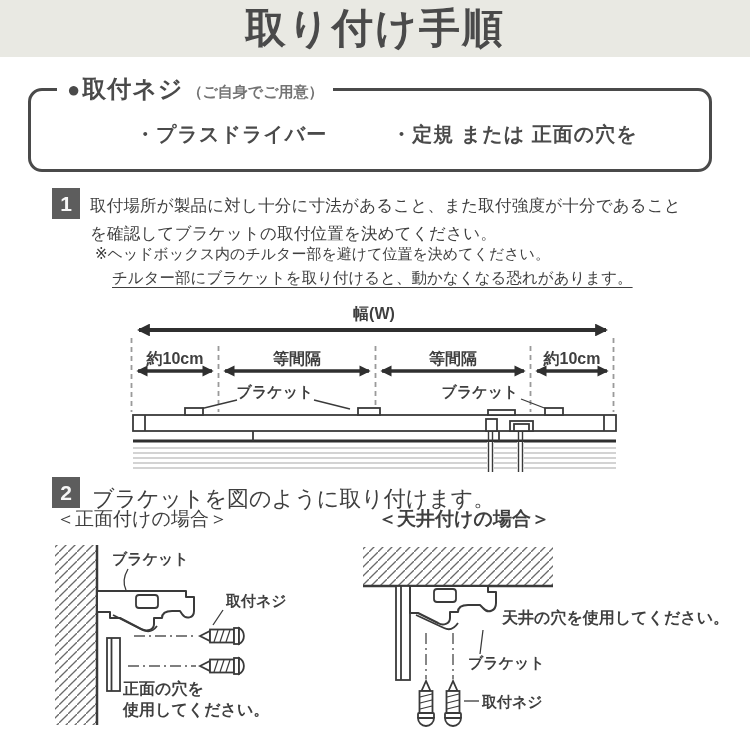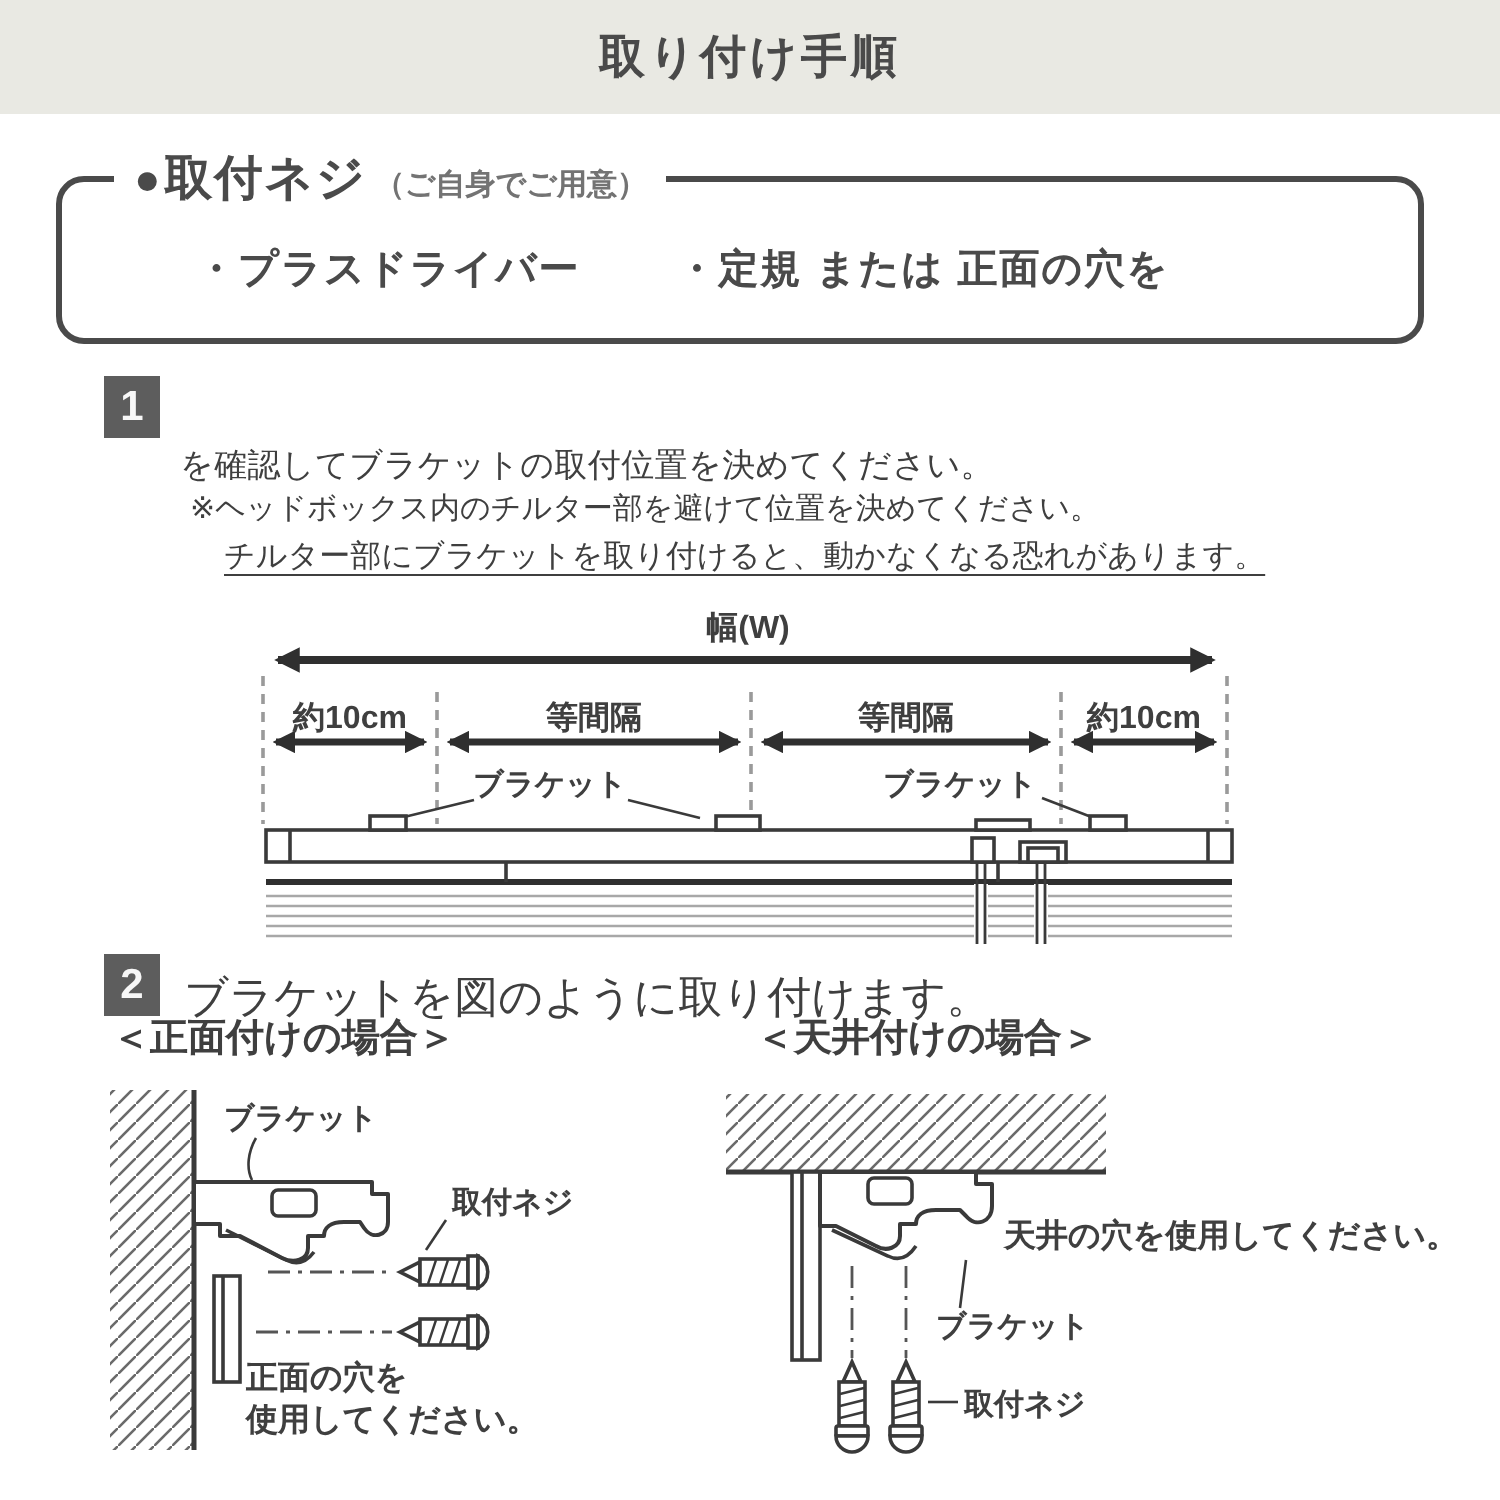--- a/index.html
+++ b/index.html
@@ -1,40 +1,40 @@
 <!DOCTYPE html>
 <html><head>
 <meta charset="utf-8">
 <style>
   html,body{margin:0;padding:0;}
   body{font-family:"Liberation Sans","DejaVu Sans",sans-serif;background:#fff;}
   .page{position:relative;width:750px;height:750px;background:#ffffff;overflow:hidden;color:#3f3f3f;}
 
   
   .header{position:absolute;left:0;top:0;width:750px;height:57px;background:#e9e9e3;}
-  .header .title{width:100%;text-align:center;line-height:56px;font-size:23px;font-weight:bold;color:#4a4a4a;letter-spacing:2px;}
+  .header .title{width:100%;text-align:center;line-height:56px;font-size:41px;font-weight:bold;color:#4a4a4a;letter-spacing:2px;}
 
   
   .toolsbox{position:absolute;left:28px;top:88px;width:678px;height:78px;border:3px solid #4a4a4a;border-radius:14px;background:#fff;}
   .toolsbox .boxlabel{position:absolute;left:26px;top:-18px;background:#fff;padding:0 10px;display:flex;align-items:baseline;white-space:nowrap;}
   .toolsbox .bullet{font-size:22px;color:#4a4a4a;margin-right:2px;}
   .toolsbox .h{font-size:24px;font-weight:bold;color:#4a4a4a;letter-spacing:1px;}
   .toolsbox .hn{font-size:15px;font-weight:bold;color:#737373;margin-left:4px;}
-  .toolsbox .items{display:flex;gap:48px;padding-left:67px;margin-top:30px;}
+  .toolsbox .items{display:flex;gap:64px;padding-left:104px;margin-top:30px;}
   .toolsbox .item{font-size:20px;font-weight:600;color:#4a4a4a;letter-spacing:1px;white-space:nowrap;}
 
   
   .stepnum{position:absolute;width:28px;height:31px;background:#5d5d5d;color:#f7f7f7;font-size:21px;font-weight:bold;display:flex;align-items:center;justify-content:center;}
   .s1num{left:52px;top:188px;}
   .s2num{left:52px;top:477px;}
   .s1text{position:absolute;left:90px;top:191px;width:640px;font-size:16.5px;line-height:28px;color:#3f3f3f;letter-spacing:0.2px;}
   .s1note{position:absolute;left:95px;top:245px;font-size:15px;color:#3f3f3f;}
   .s1warn{position:absolute;left:112px;top:268px;font-size:15.5px;font-weight:normal;color:#3f3f3f;text-decoration:underline;text-underline-offset:4px;}
   .s2text{position:absolute;left:92px;top:484px;font-size:22px;color:#3f3f3f;}
-  .caseheadL{position:absolute;left:56px;top:506px;font-size:19px;font-weight:bold;color:#3f3f3f;text-align:center;}
+  .caseheadL{position:absolute;left:56px;top:506px;font-size:19px;font-weight:normal;color:#3f3f3f;text-align:center;}
   .caseheadR{position:absolute;left:378px;top:506px;font-size:19px;font-weight:bold;color:#3f3f3f;}
 
   
   .svg1{position:absolute;left:100px;top:298px;}
   .svgA{position:absolute;left:50px;top:543px;}
   .svgB{position:absolute;left:360px;top:543px;}
 
   
   svg text{fill:#3f3f3f;font-family:"Liberation Sans","DejaVu Sans",sans-serif;}
   .t16b{font-size:16px;font-weight:bold;}
@@ -71,21 +71,21 @@
       <span class="hn">（ご自身でご用意）</span>
     </div>
     <div class="items">
       <span class="item">・プラスドライバー</span>
       <span class="item">・定規 または 正面の穴を</span>
     </div>
   </div>
 
   <div class="stepnum s1num">1</div>
   <div class="s1text">
-    <br>
+    <span>取付場所が製品に対し十分に寸法があること、また取付強度が十分であること</span><br>
     <span>を確認してブラケットの取付位置を決めてください。</span>
   </div>
   <div class="s1note">※ヘッドボックス内のチルター部を避けて位置を決めてください。</div>
   <div class="s1warn">チルター部にブラケットを取り付けると、動かなくなる恐れがあります。</div>
 
   <svg class="svg1" width="540" height="177" viewBox="0 0 540 177">
     <defs>
       <marker id="ah1" viewBox="0 0 10 10" refX="8.5" refY="5" markerWidth="3.2" markerHeight="3.2" orient="auto-start-reverse">
         <path d="M0,0 L10,5 L0,10 Z" fill="#2f2f2f"></path>
       </marker>

